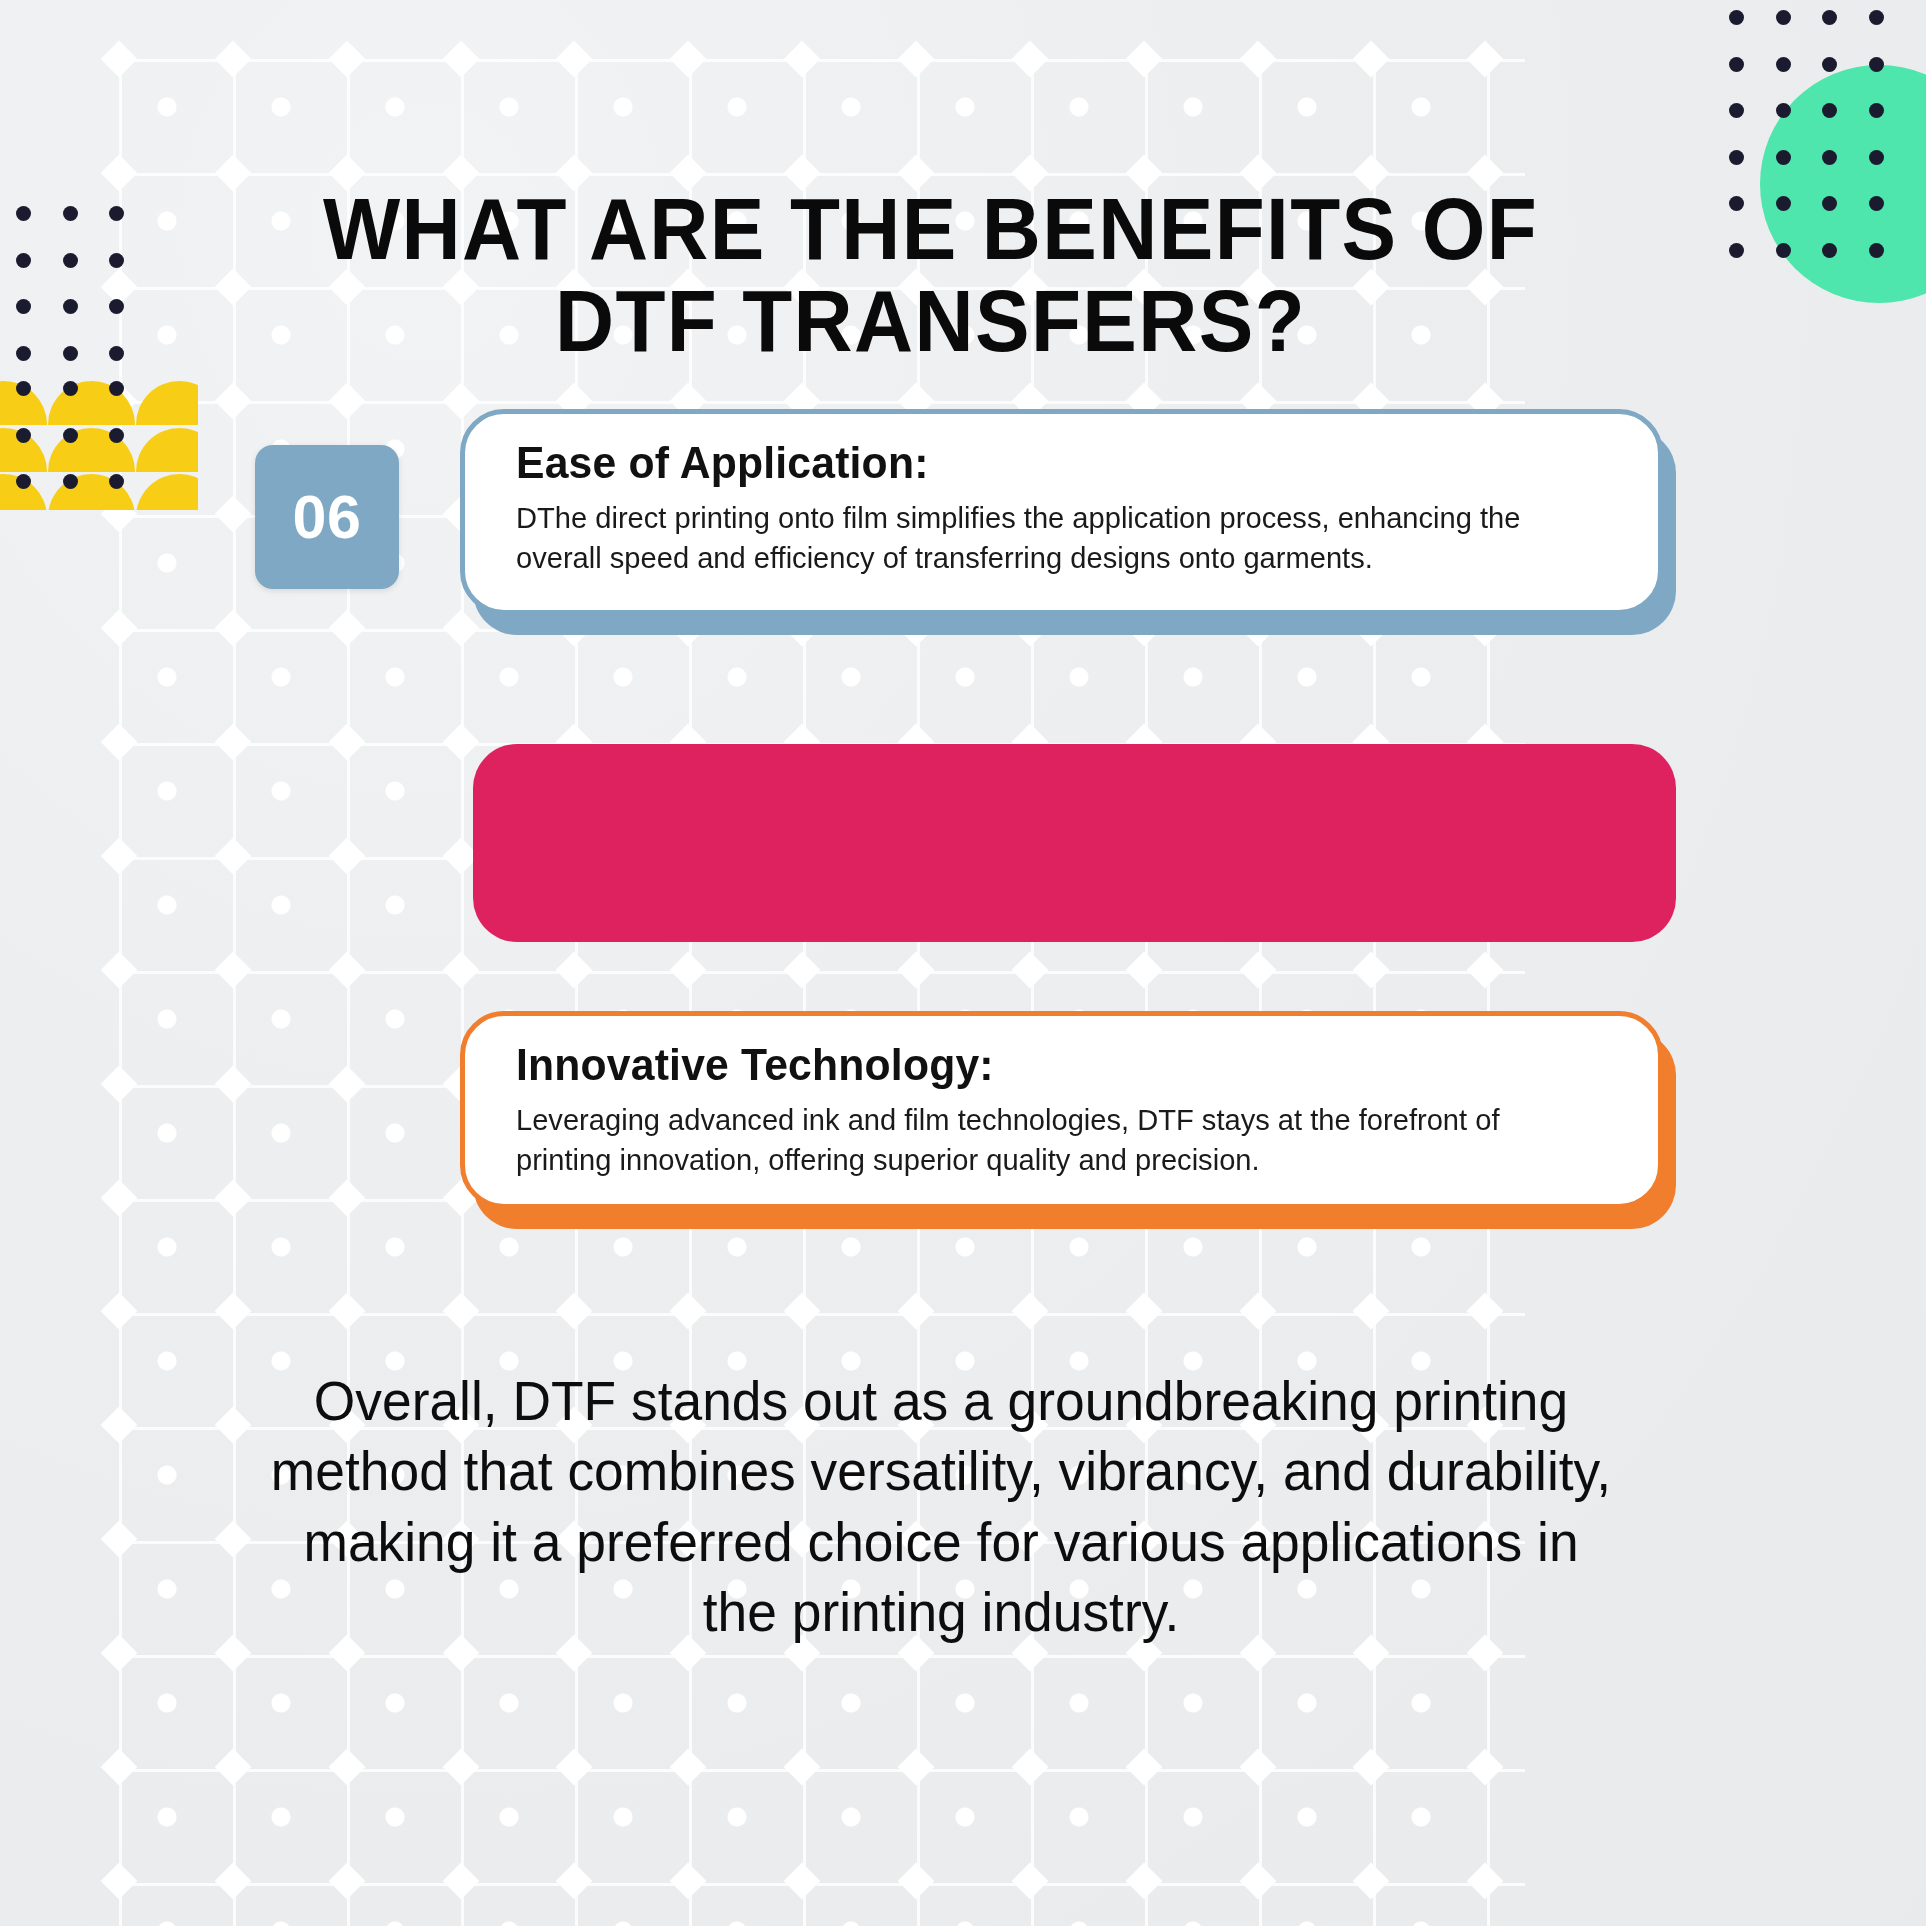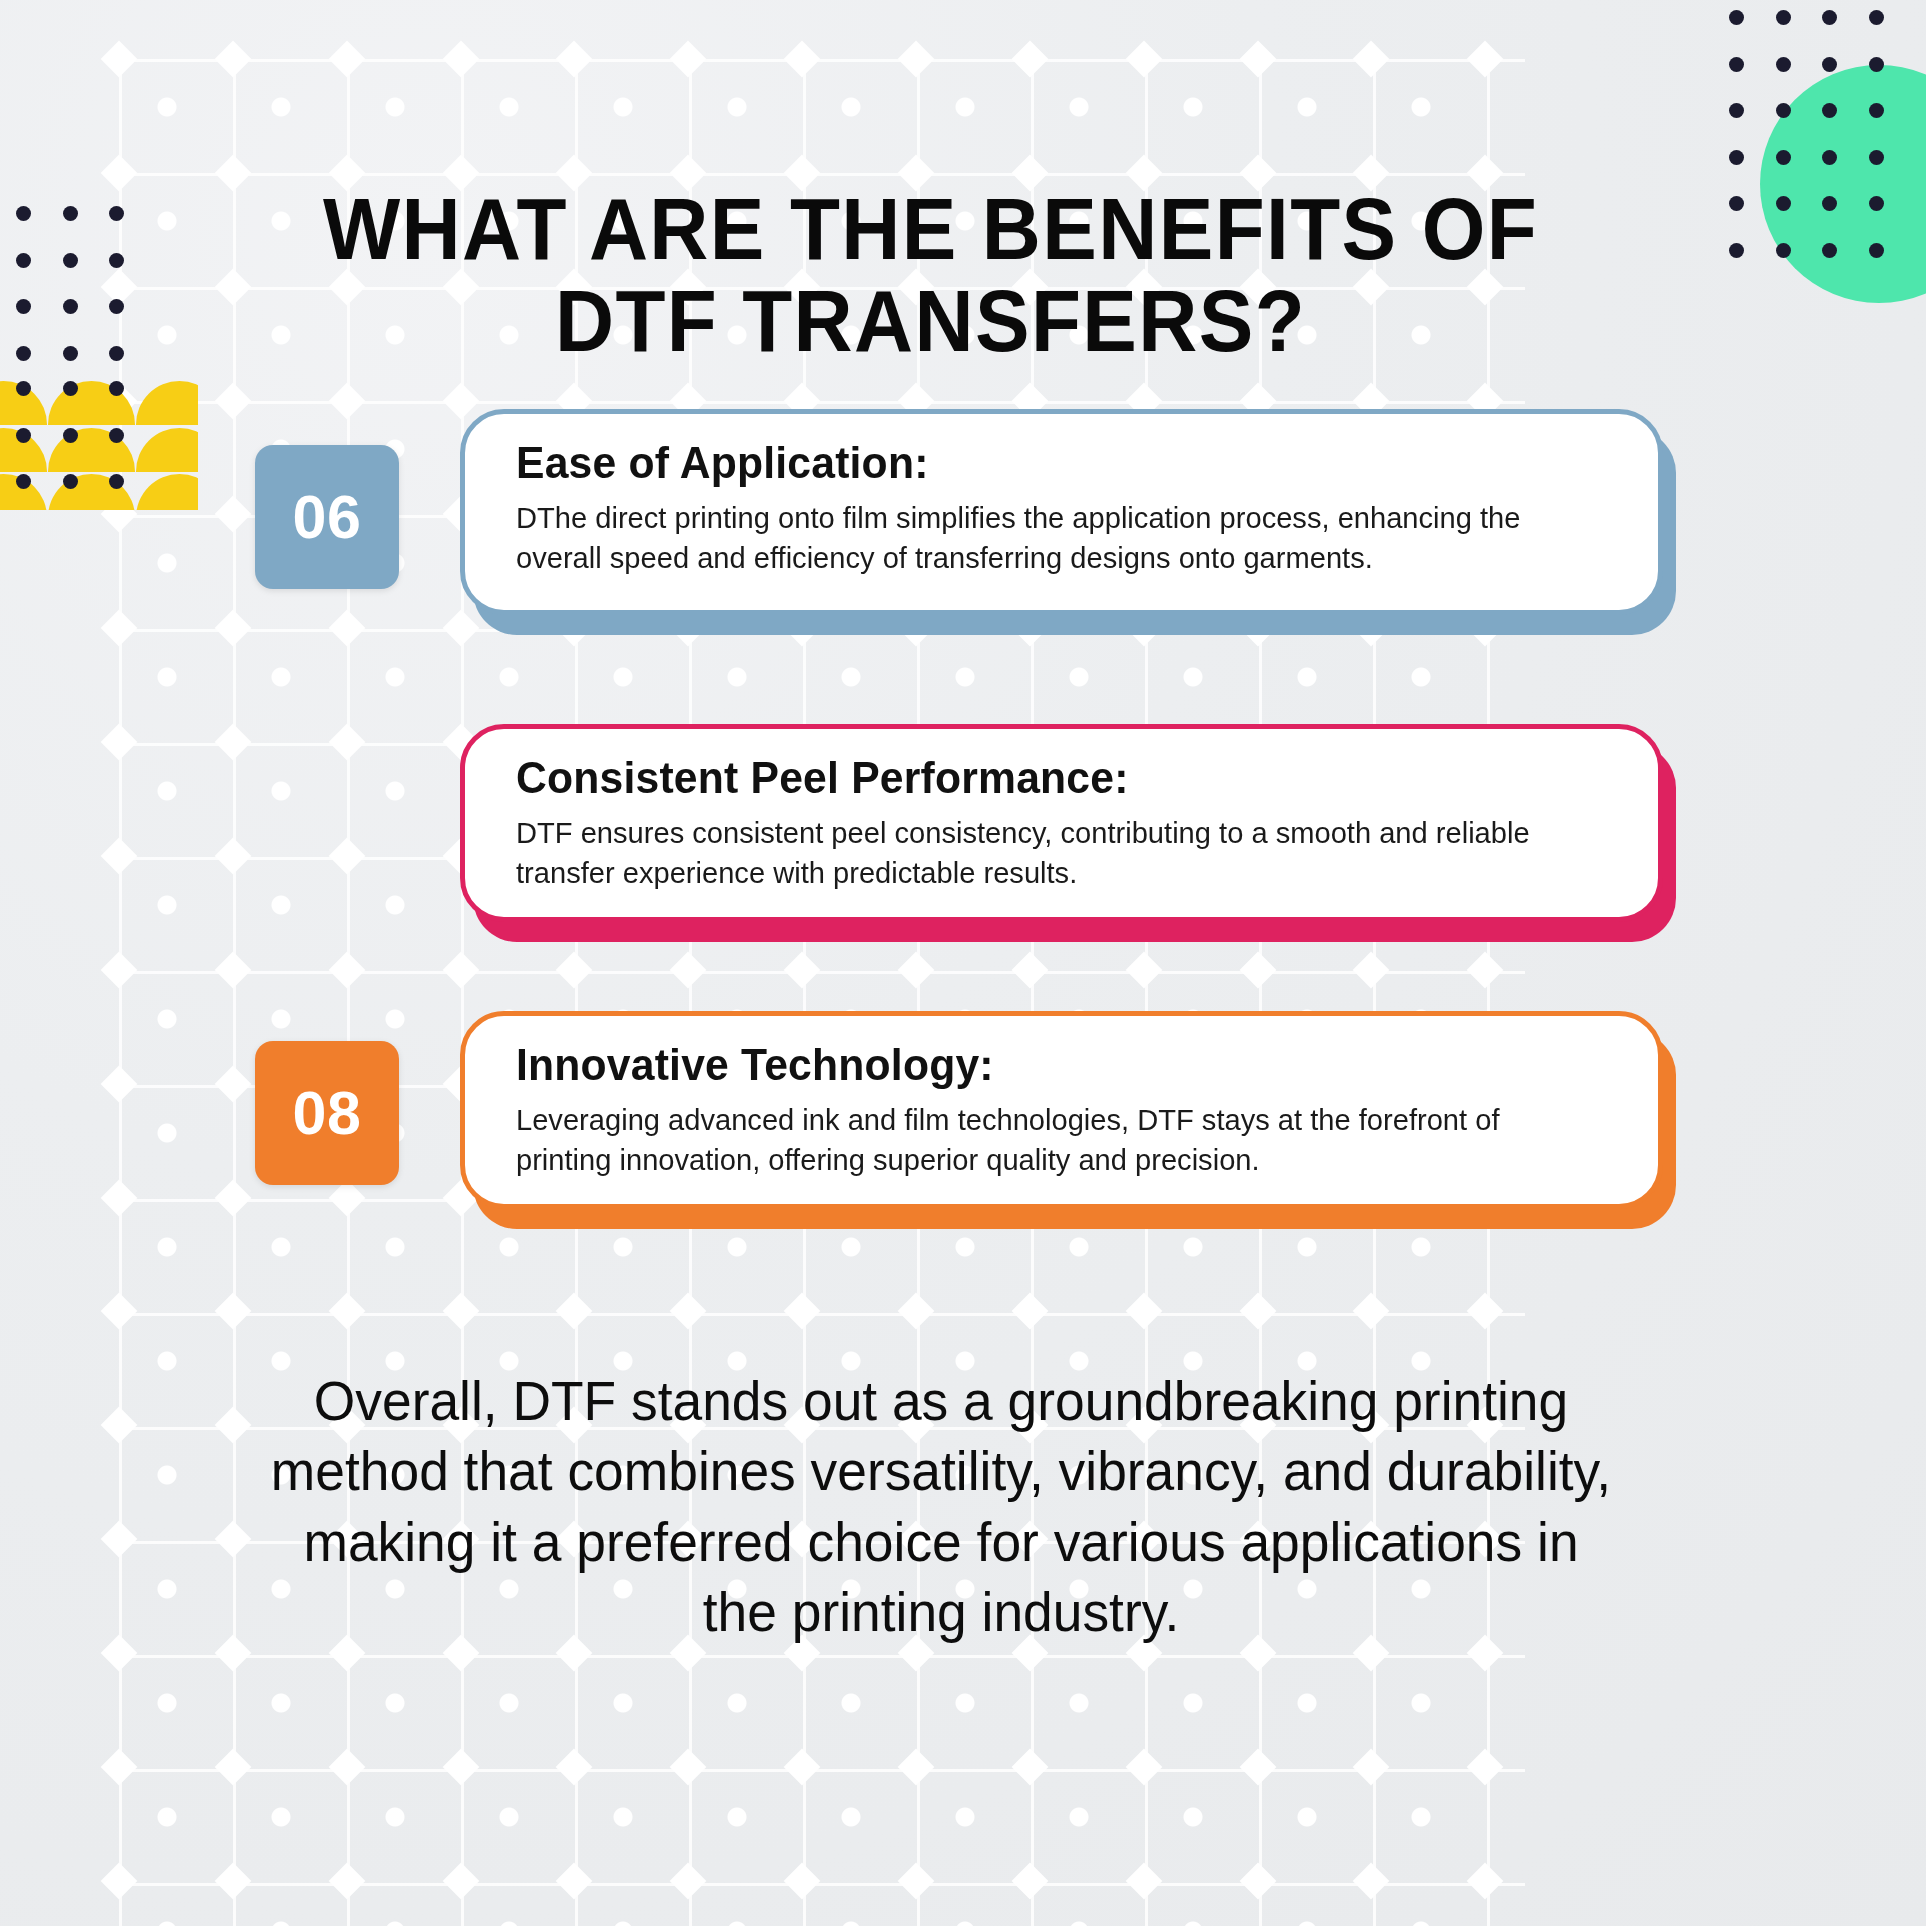--- a/index.html
+++ b/index.html
@@ -500,28 +500,23 @@
       <div class="badge" id="badge-0" style="background: rgb(127, 168, 197);">06</div>
       <div class="panel-shadow" id="shadow-0" style="background: rgb(127, 168, 197);"></div>
       <div class="panel" id="panel-0" style="border-color: rgb(127, 168, 197);">
         <h3>Ease of Application:</h3>
         <p>DThe direct printing onto film simplifies the application process, enhancing the overall speed and efficiency of transferring designs onto garments.</p>
       </div>
     </div>
 
     <div class="card-row row-2">
       <div class="panel-shadow" id="shadow-1" style="background: rgb(222, 34, 96);"></div>
-      <div class="panel" id="panel-1" style="border-color: rgb(222, 34, 96);">
-        <h3>Consistent Peel Performance:</h3>
-        <p>DTF ensures consistent peel consistency, contributing to a smooth and reliable transfer experience with predictable results.</p>
-      </div>
     </div>
 
     <div class="card-row row-3">
-      <div class="badge" id="badge-2" style="background: rgb(240, 126, 44);">08</div>
       <div class="panel-shadow" id="shadow-2" style="background: rgb(240, 126, 44);"></div>
       <div class="panel" id="panel-2" style="border-color: rgb(240, 126, 44);">
         <h3>Innovative Technology:</h3>
         <p>Leveraging advanced ink and film technologies, DTF stays at the forefront of printing innovation, offering superior quality and precision.</p>
       </div>
     </div>
 
   </div>
 
   <p class="summary">Overall, DTF stands out as a groundbreaking printing method that combines versatility, vibrancy, and durability, making it a preferred choice for various applications in the printing industry.</p>

